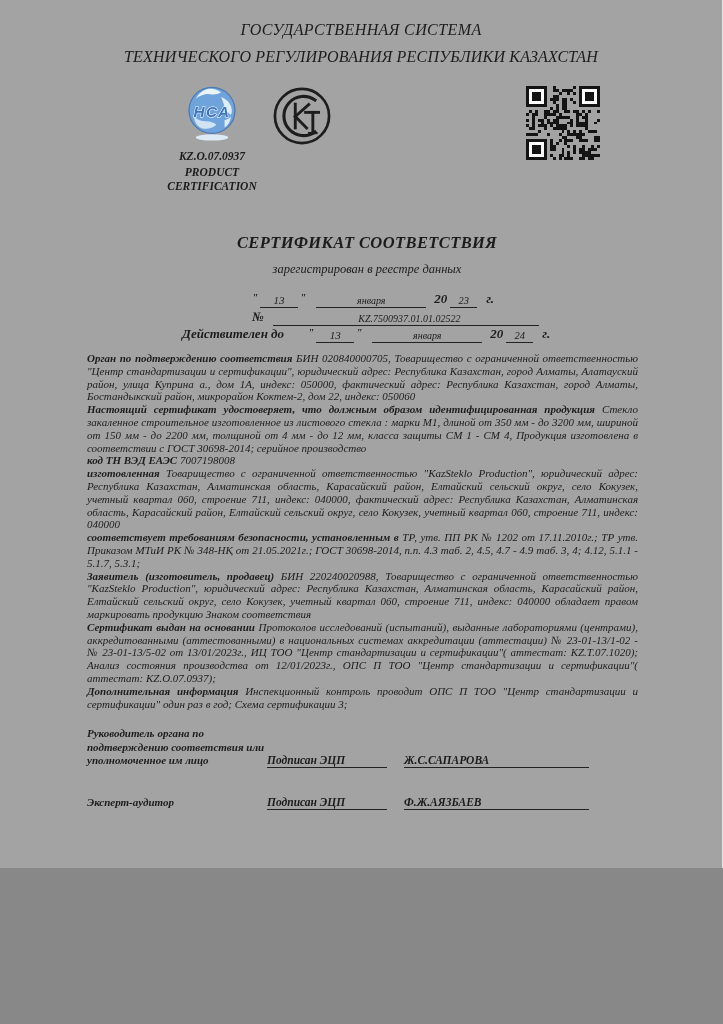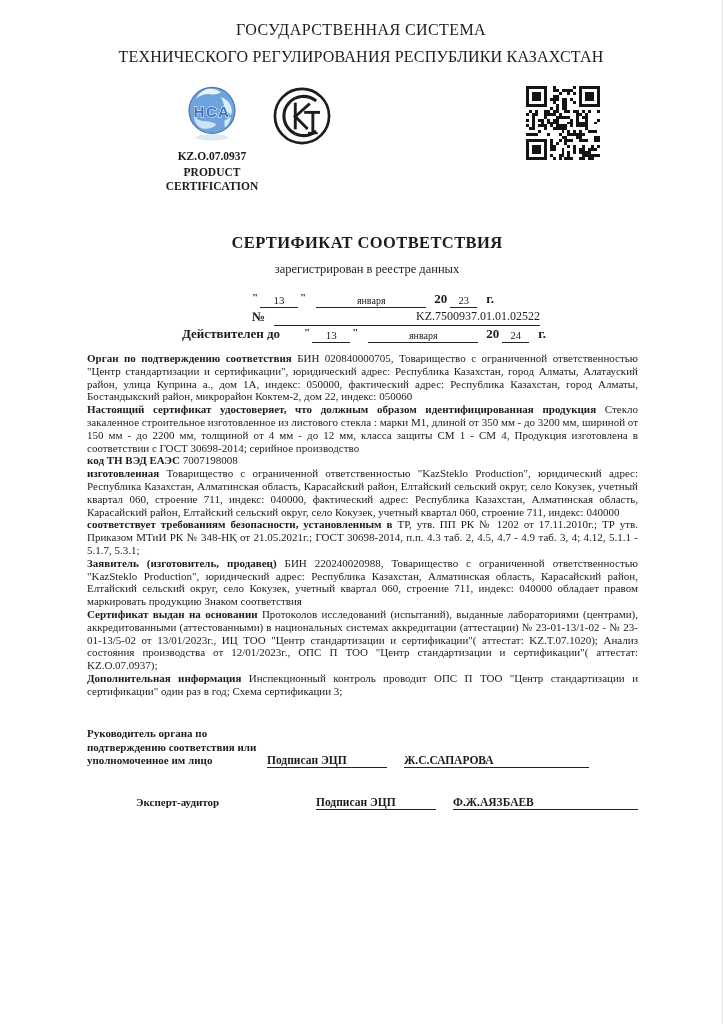--- a/index.html
+++ b/index.html
@@ -1,22 +1,23 @@
 <!DOCTYPE html>
 <html><head>
 <meta charset="utf-8">
 <style>
   * { margin:0; padding:0; box-sizing:border-box; }
   html,body { background:#888; }
   .page {
-    position:relative; width:723px; height:1024px; margin:0 auto;
-    background:#ffffff; color:#1c1c1c;
+    position:relative; width:723px; height:868px; margin:0 auto;
+    background:#a3a3a3; color:#1c1c1c;
     font-family:"Liberation Serif", serif;
     overflow:hidden;
     border-right:1px solid #e3e3e3;
+    font-style:italic;
   }
   
   .header { position:absolute; top:16px; left:0; right:0; text-align:center; }
   .header .h1 { font-size:16px; letter-spacing:.4px; line-height:28px; }
   .header .h2 { font-size:16px; letter-spacing:.2px; line-height:26px; }
   
   .org-block { position:absolute; left:152px; top:86px; width:120px; text-align:center; }
   .org-block .code { font-weight:bold; font-size:11.5px; margin-top:4px; }
   .org-block .pc { font-weight:bold; font-size:11.5px; line-height:13.5px; margin-top:4px; }
   .kt-wrap { position:absolute; left:271px; top:85px; width:62px; height:62px; }
@@ -29,21 +30,21 @@
   
   .row { position:absolute; display:flex; align-items:flex-end; }
   .issue-row { top:291px; left:250px; }
   .num-row   { top:309px; left:252px; }
   .valid-row { top:326px; left:182px; }
   .q { font-size:11px; font-weight:bold; padding:0 2px 5px 2px; }
   .blank { border-bottom:1.2px solid #222; text-align:center; font-size:11px; padding-bottom:1px; }
   .b-day { width:38px; }
   .b-month { width:110px; font-size:10px; }
   .b-year { width:27px; font-size:10.5px; margin:0 3px; }
-  .b-num { width:266px; text-align:right; padding-left:7px; font-size:12px; }
+  .b-num { width:266px; text-align:center; padding-left:7px; font-size:10px; }
   .c20 { font-weight:bold; font-size:13px; margin-left:8px; padding-bottom:1px; }
   .gsfx { font-weight:bold; font-size:13px; margin-left:6px; padding-bottom:1px; }
   .num-sign { font-weight:bold; font-size:13px; margin-right:9px; padding-bottom:1px; }
   .valid-label { font-weight:bold; font-size:13px; margin-right:22px; padding-bottom:1px; }
   .sp8 { margin-left:8px; }
   
   .body { position:absolute; top:346px; left:87px; width:551px;
           font-size:11px; line-height:12.8px; text-align:justify; }
   .body p { margin:0; }
   .body b { font-weight:bold; }
@@ -51,21 +52,21 @@
   .mb5  { margin-bottom:5px; }
   .mb6  { margin-bottom:6px; }
   .mb10 { margin-bottom:10px; }
   .mb2  { margin-bottom:2px; }
   .mb16 { margin-bottom:16px; }
   .mb4  { margin-bottom:4px; }
   .mb3  { margin-bottom:3px; }
   
   .signatures { position:absolute; left:87px; top:727px; width:551px; }
   .sig-row { display:flex; align-items:flex-end; }
-  .sig-row + .sig-row { margin-top:28px;justify-content:flex-end; }
+  .sig-row + .sig-row { margin-top:28px; }
   .sig-role { width:180px; font-weight:bold; font-size:11px; line-height:13.5px; }
   .sig-method { width:120px; margin-left:0; font-weight:bold; font-size:11.5px;
                 border-bottom:1.3px solid #222; padding-bottom:1px; }
   .sig-name { width:185px; margin-left:17px; font-weight:bold; font-size:11.5px;
               border-bottom:1.3px solid #222; padding-bottom:1px; }
 </style>
 </head>
 <body>
 
 <div class="page">

